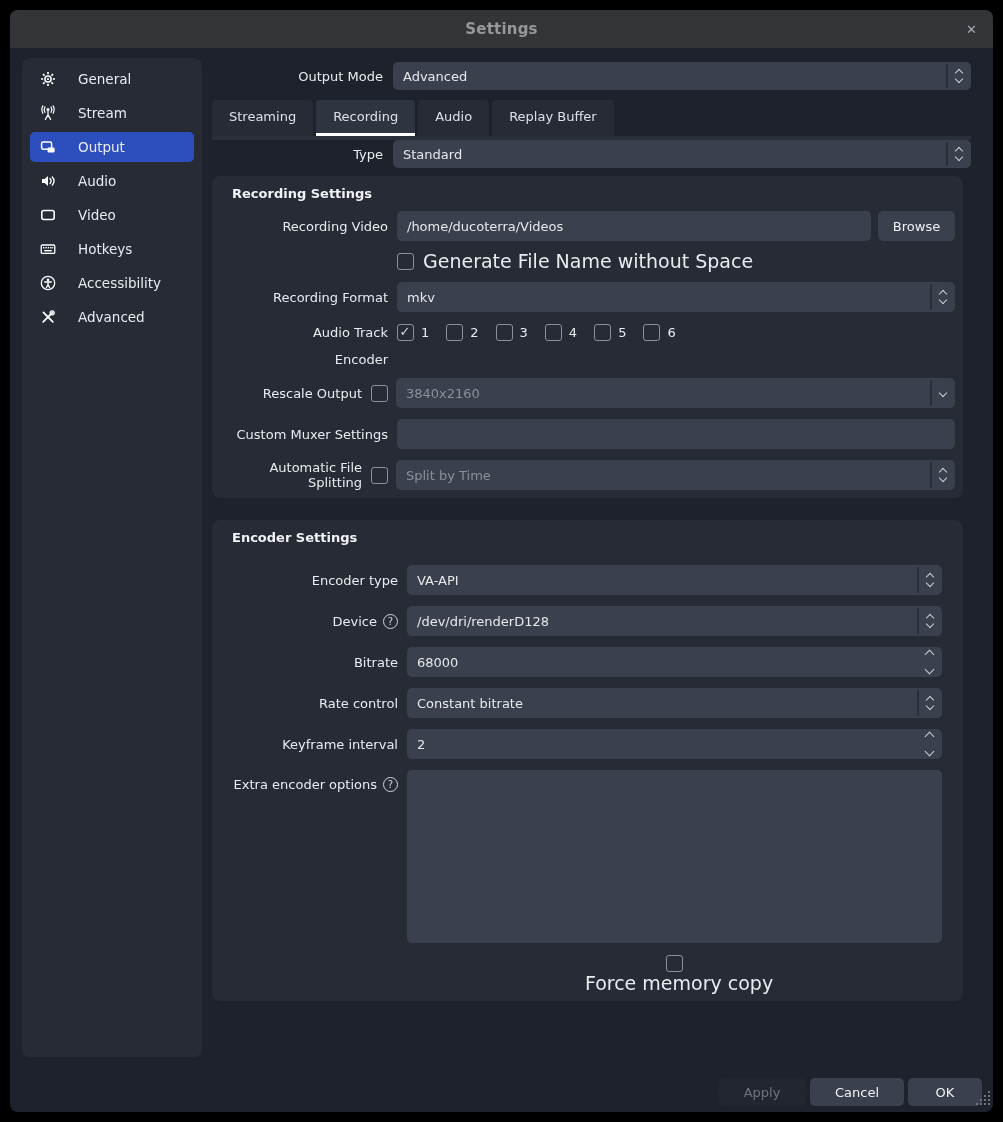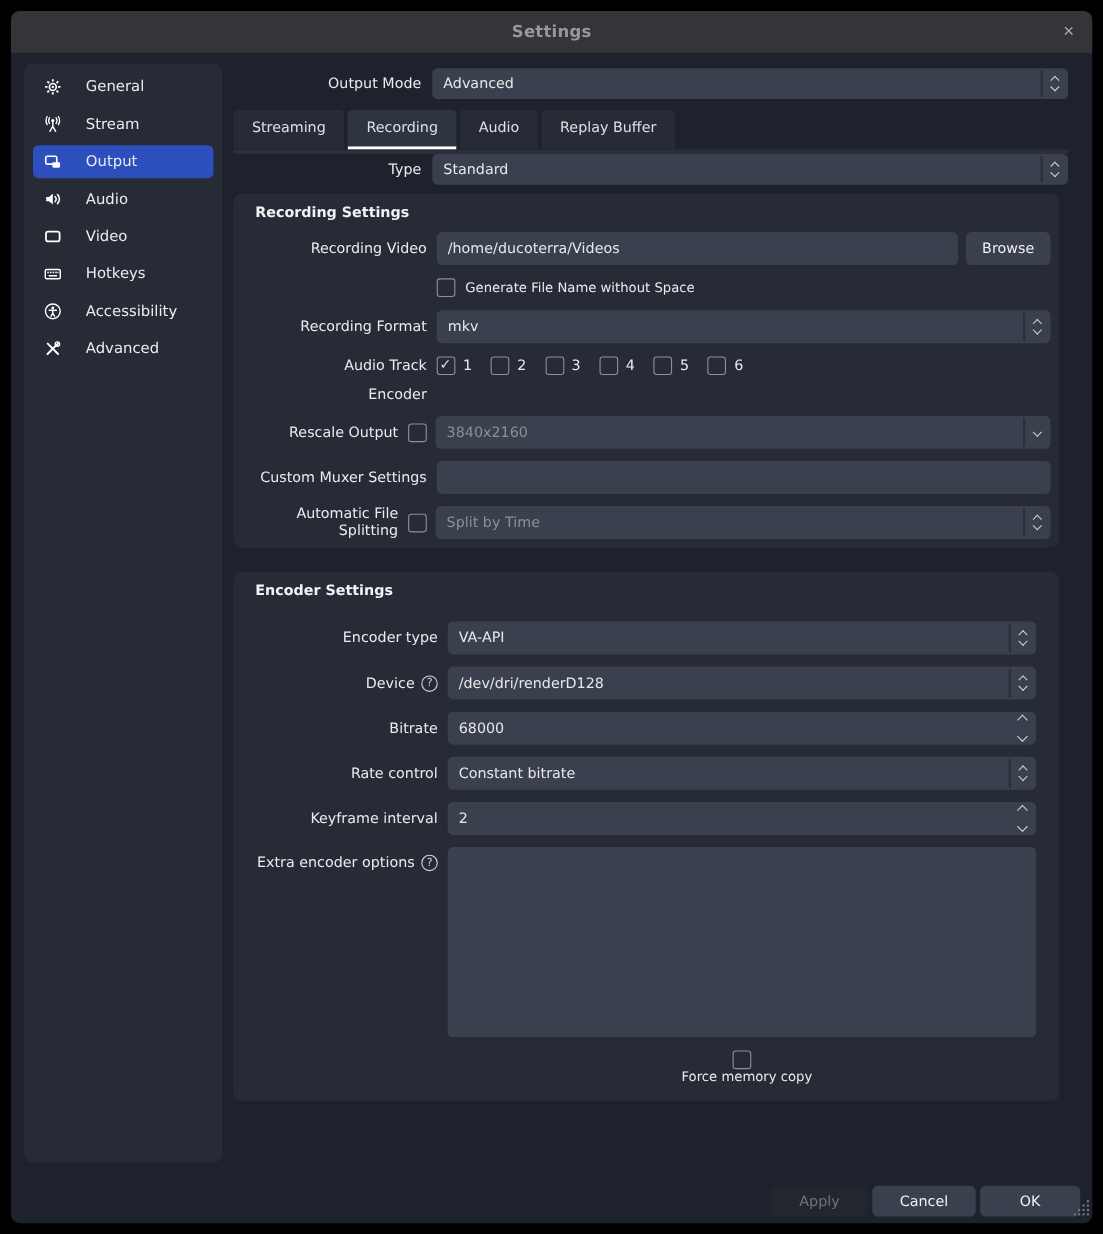--- a/index.html
+++ b/index.html
@@ -49,21 +49,21 @@
   .sel-arrows.sep::before{ content:""; position:absolute; left:0; top:2px; bottom:2px; width:2px; background:#2a2f39; }
   .chev{ width:6px; height:6px; border-right:1.6px solid #c9cdd4; border-bottom:1.6px solid #c9cdd4; }
   .chev.up{ transform:rotate(-135deg); margin-bottom:-1px; }
   .chev.down{ transform:rotate(45deg); margin-top:-3px; }
   .spin-arrows{ position:absolute; right:9px; top:4px; bottom:4px; display:flex; flex-direction:column; align-items:center; justify-content:space-between; }
   .spin-arrows .chev{ width:7px; height:7px; }
   .spin-arrows .chev.down{ margin-top:0; }
   
   .checkbox{ width:17px; height:17px; border:1.4px solid #8b919b; border-radius:3px; flex:none; position:relative; cursor:pointer; }
   .checkbox.checked::after{ content:"\2713"; position:absolute; left:1.5px; top:-1px; font-size:13px; color:#d6d9de; }
-  .check-label{ font-size:12px; color:#e9ebee; margin-left:9px; }
+  .check-label{ font-size:19px; color:#e9ebee; margin-left:9px; }
   .check-row{ display:flex; align-items:center; height:18px; }
   .rec-panel .check-row.indent{ margin-left:175px; margin-bottom:12px; }
   .enc-panel .check-row.indent{ margin-left:185px;flex-direction:column; }
   .with-check .checkbox{ margin-right:8px; }
   
   .tracks{ display:flex; align-items:center; gap:17px; height:18px; }
   .track{ display:flex; align-items:center; gap:7px; }
   .track .num{ font-size:13px; color:#e9ebee; }
   
   .path-wrap{ flex:1; display:flex; gap:7px; }
@@ -74,21 +74,21 @@
   .extra-row{ align-items:flex-start; }
   .extra-row .flabel{ margin-top:7px; }
   textarea.extra{ flex:1; height:173px; resize:none; padding:6px 10px; }
   
   .btn{ height:30px; background:var(--field_bg,#3a404d); color:#f0f1f4; border:none; border-radius:5px; font-size:13px; font-family:inherit; padding:0 16px; cursor:pointer; }
   .btn.browse{ width:77px; padding:0; }
   .footer{ display:flex; justify-content:flex-end; gap:4px; margin-top:11px; padding-right:11px; }
   .footer .btn{ height:28px; }
   .footer .btn.apply{ width:88px; background:#22262f; color:#6e737d; }
   .footer .btn.cancel{ width:94px; }
-  .footer .btn.ok{ width:91px; }
+  .footer .btn.ok{ width:74px; }
   .size-grip{ position:absolute; right:2px; bottom:2px; }
 </style>
 </head>
 <body>
 
 <div class="window">
 
   <div class="titlebar">
     <span class="title">Settings</span>
     <span class="close">✕</span>

